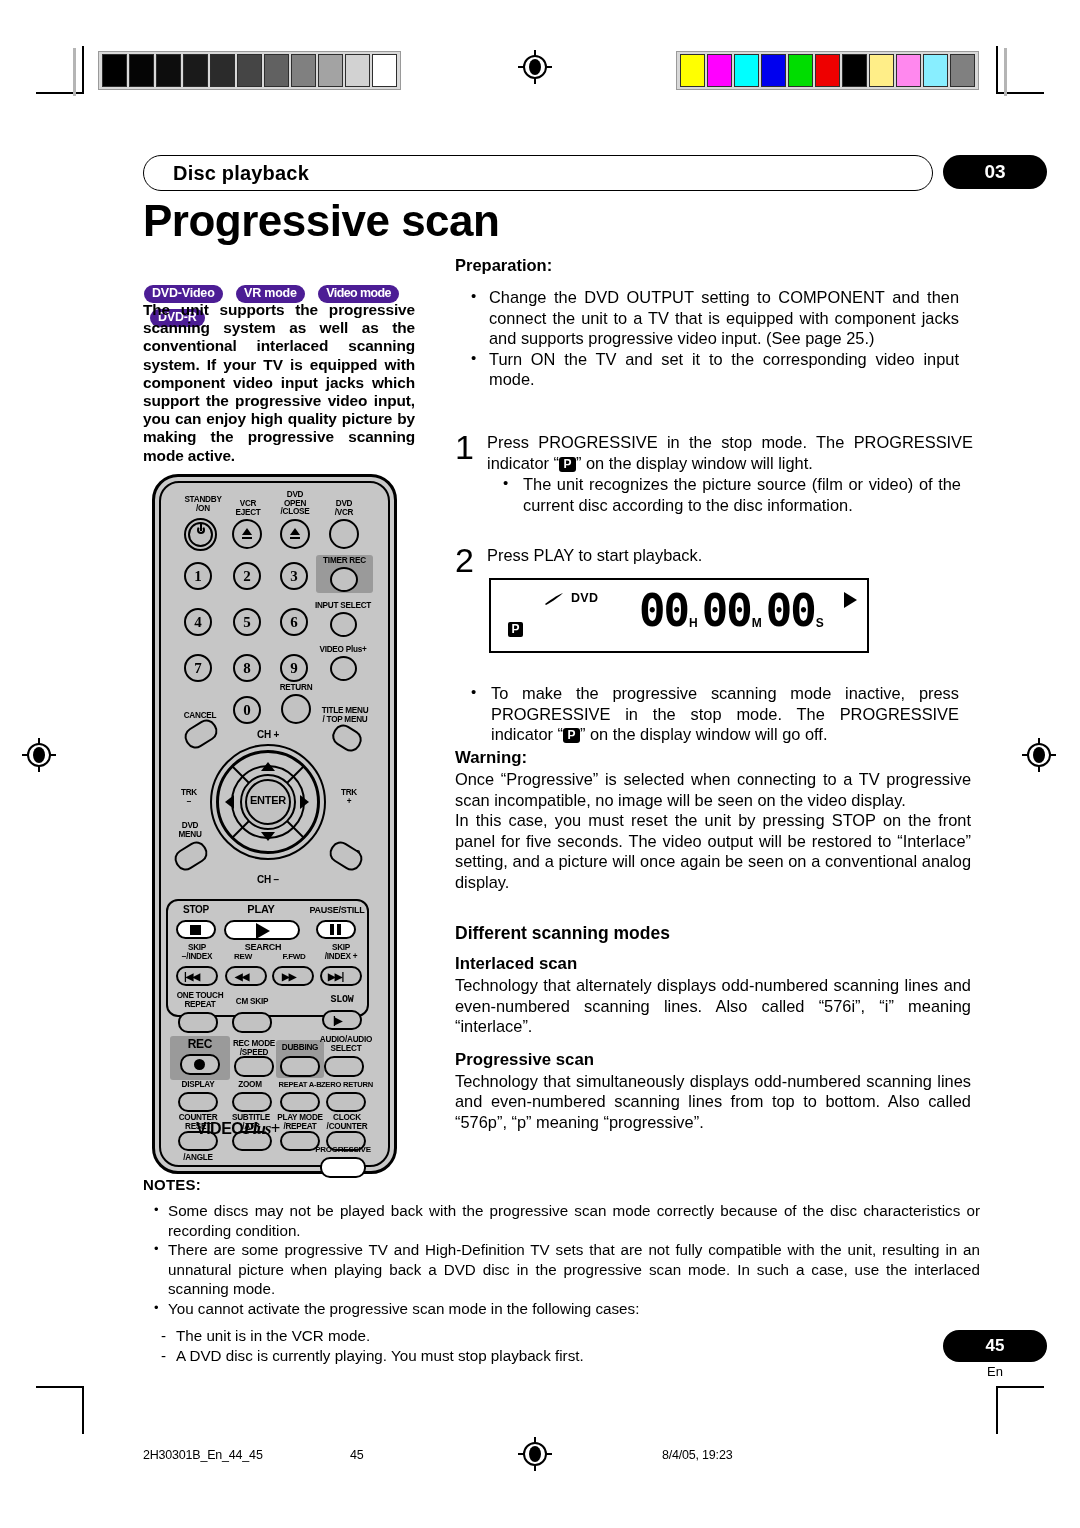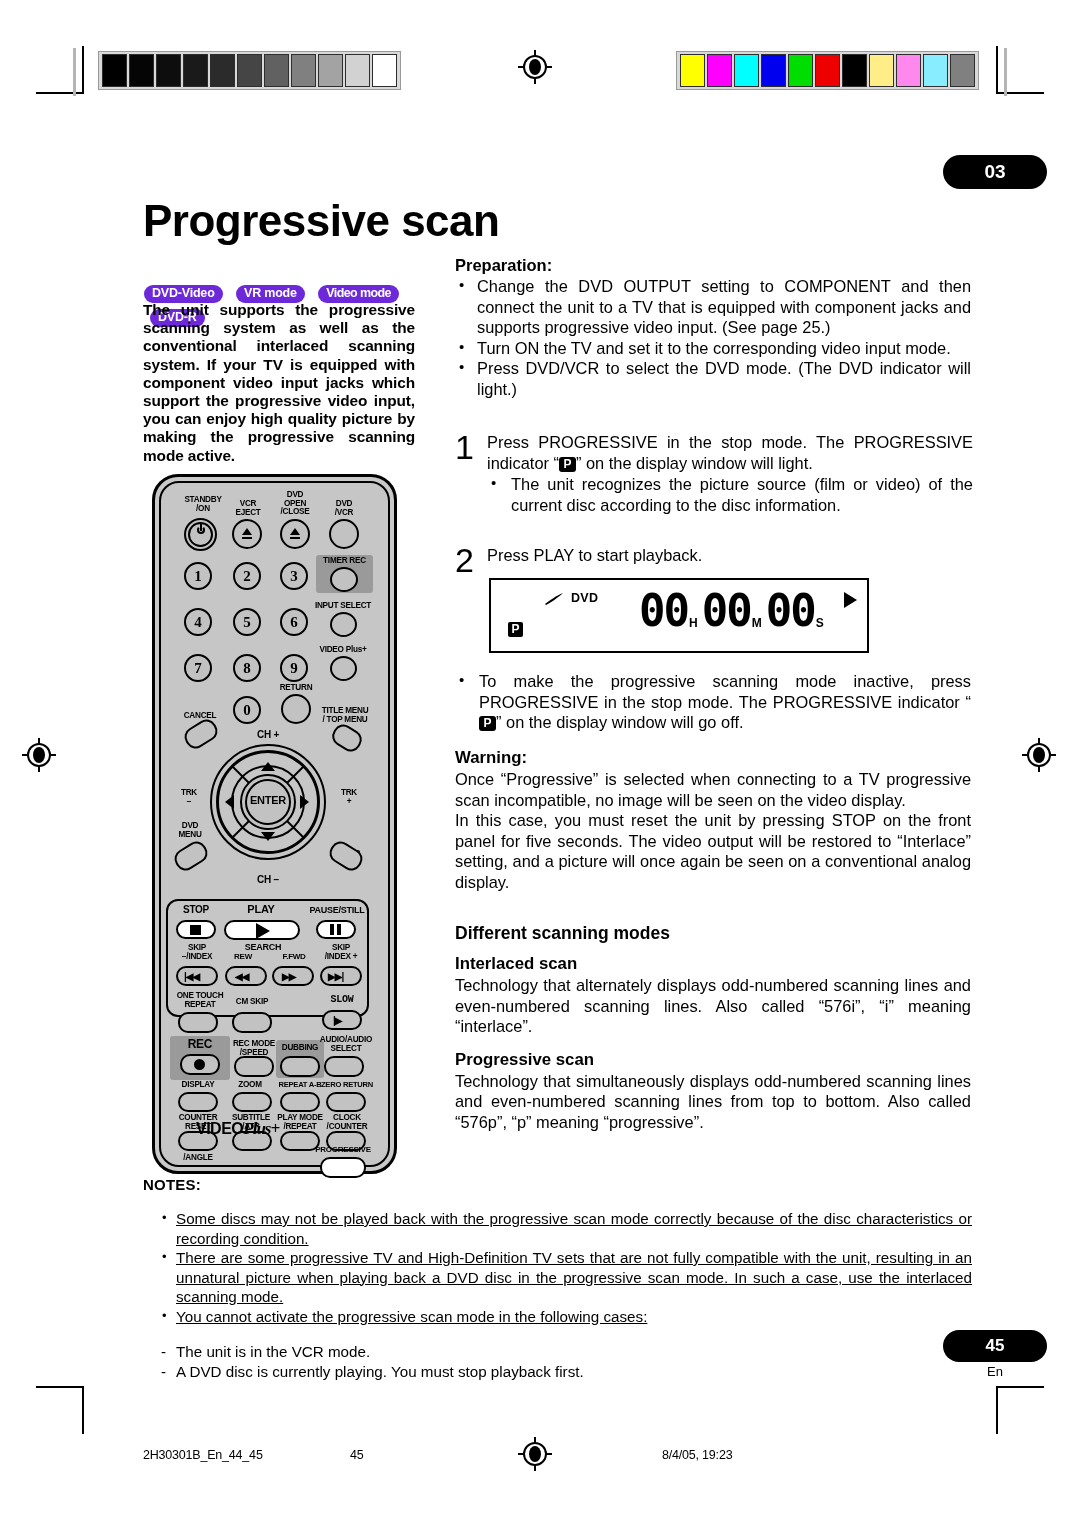--- a/index.html
+++ b/index.html
@@ -50,37 +50,37 @@
   }
 
   .title {
     position:absolute; left:143px; top:196px;
     font-size:44px; font-weight:bold; letter-spacing:-0.5px;
   }
 
   
   .badges { position:absolute; left:144px; top:258px; width:300px; }
   .badge {
-    display:inline-block; background:#6d28d9; color:#fff;
+    display:inline-block; background:#4c1d95; color:#fff;
     border-radius:9px; padding:1px 8px 2px 8px;
     font-size:12.5px; font-weight:bold; margin-right:9px; margin-bottom:4px;
     letter-spacing:-0.2px; line-height:15px;text-align:right;
   }
   .badge.narrow { letter-spacing:-0.6px;margin-top:27px; }
 
   .lead {
     position:absolute; left:143px; top:301px; width:272px;
     font-size:15.4px; font-weight:bold; line-height:18.2px;
     text-align:justify; letter-spacing:-0.1px;
   }
 
   
   .rcol { position:absolute; left:455px; top:256px; width:516px; }
   .rcol h4 { margin:0 0 1px 0; font-size:16.5px; font-weight:bold;}
-  .bullets { margin:0; padding:0; list-style:none; }
+  .bullets { margin:12px; padding:0; list-style:none; }
   .bullets li {
     position:relative; padding-left:22px; font-size:16.4px; line-height:20.6px;
     text-align:justify; margin-bottom:0px;
   }
   .bullets li:before {
     content:"\2022"; position:absolute; left:4px; top:-1px; font-size:15px;
   }
   .plain { font-size:16.4px; line-height:20.6px; text-align:justify; }
 
   .step { position:absolute; display:flex; }
@@ -111,21 +111,21 @@
   .dw-play{ position:absolute; right:10px; top:12px; width:0;height:0;
             border-left:13px solid #000; border-top:8px solid transparent;
             border-bottom:8px solid transparent;}
 
   .h-sub { font-size:17.5px; font-weight:bold; margin:0 0 2px 0; }
   .h-sub2{ font-size:16.8px; font-weight:bold; margin:0 0 1px 0; }
 
   
   .notes { position:absolute; left:143px; top:1176px; width:845px; }
   .notes h5 { margin:0 0 2px 0; font-size:15px; font-weight:bold; letter-spacing:.2px;}
-  .notes ul { margin:16px; padding:0; list-style:none;text-decoration:underline; }
+  .notes ul { margin:8px; padding:0; list-style:none; }
   .notes li { position:relative; padding-left:17px; font-size:15.2px;
               line-height:19.5px; text-align:justify; }
   .notes li:before{content:"\2022"; position:absolute; left:3px; top:-1px; font-size:13px;}
   .notes .sub { position:relative; padding-left:33px; font-size:15.2px; line-height:19.5px; }
   .notes .sub:before{content:"-"; position:absolute; left:18px; top:0;}
 
   .page-num {
     position:absolute; left:943px; top:1330px; width:104px; height:32px;
     background:#000; border-radius:16px; color:#fff;
     font-size:17px; font-weight:bold; text-align:center; line-height:32px;
@@ -247,40 +247,42 @@
     <span style="background: rgb(238, 0, 0);"></span>
     <span style="background: rgb(0, 0, 0);"></span>
     <span style="background: rgb(255, 238, 136);"></span>
     <span style="background: rgb(255, 136, 238);"></span>
     <span style="background: rgb(136, 238, 255);"></span>
     <span style="background: rgb(128, 128, 128);"></span>
   </div>
 
 <div class="page">
 
+  <div class="chapter-tab">
+    <span>Disc playback</span>
+  </div>
   <div class="chapter-num">03</div>
 
   <div class="title">Progressive scan</div>
 
   <div class="badges">
     <span class="badge">DVD-Video</span>
     <span class="badge">VR mode</span>
     <span class="badge narrow">Video mode</span>
     <br>
     <span class="badge" style="margin-left:6px;">DVD-R</span>
   </div>
 
   <div class="lead">The unit supports the progressive scanning system as well as the conventional interlaced scanning system. If your TV is equipped with component video input jacks which support the progressive video input, you can enjoy high quality picture by making the progressive scanning mode active.</div>
 
   <div class="rcol">
     <h4>Preparation:</h4>
     <ul class="bullets">
       <li><span>Change the DVD OUTPUT setting to COMPONENT and then connect the unit to a TV that is equipped with component jacks and supports progressive video input. (See page 25.)</span></li>
       <li><span>Turn ON the TV and set it to the corresponding video input mode.</span></li>
-      <li><span>Press DVD/VCR to select the DVD mode. (The DVD indicator will light.)</span></li>
     </ul>
   </div>
 
   <div class="step" style="left:455px; top:432px; width:518px;">
     <div class="num">1</div>
     <div class="body">
       <span>Press PROGRESSIVE in the stop mode. The PROGRESSIVE indicator “</span><span class="pbadge">P</span><span>” on the display window will light.</span>
       <ul class="bullets" style="margin-top:1px;">
         <li style="padding-left:24px;"><span>The unit recognizes the picture source (film or video) of the current disc according to the disc information.</span></li>
       </ul>

